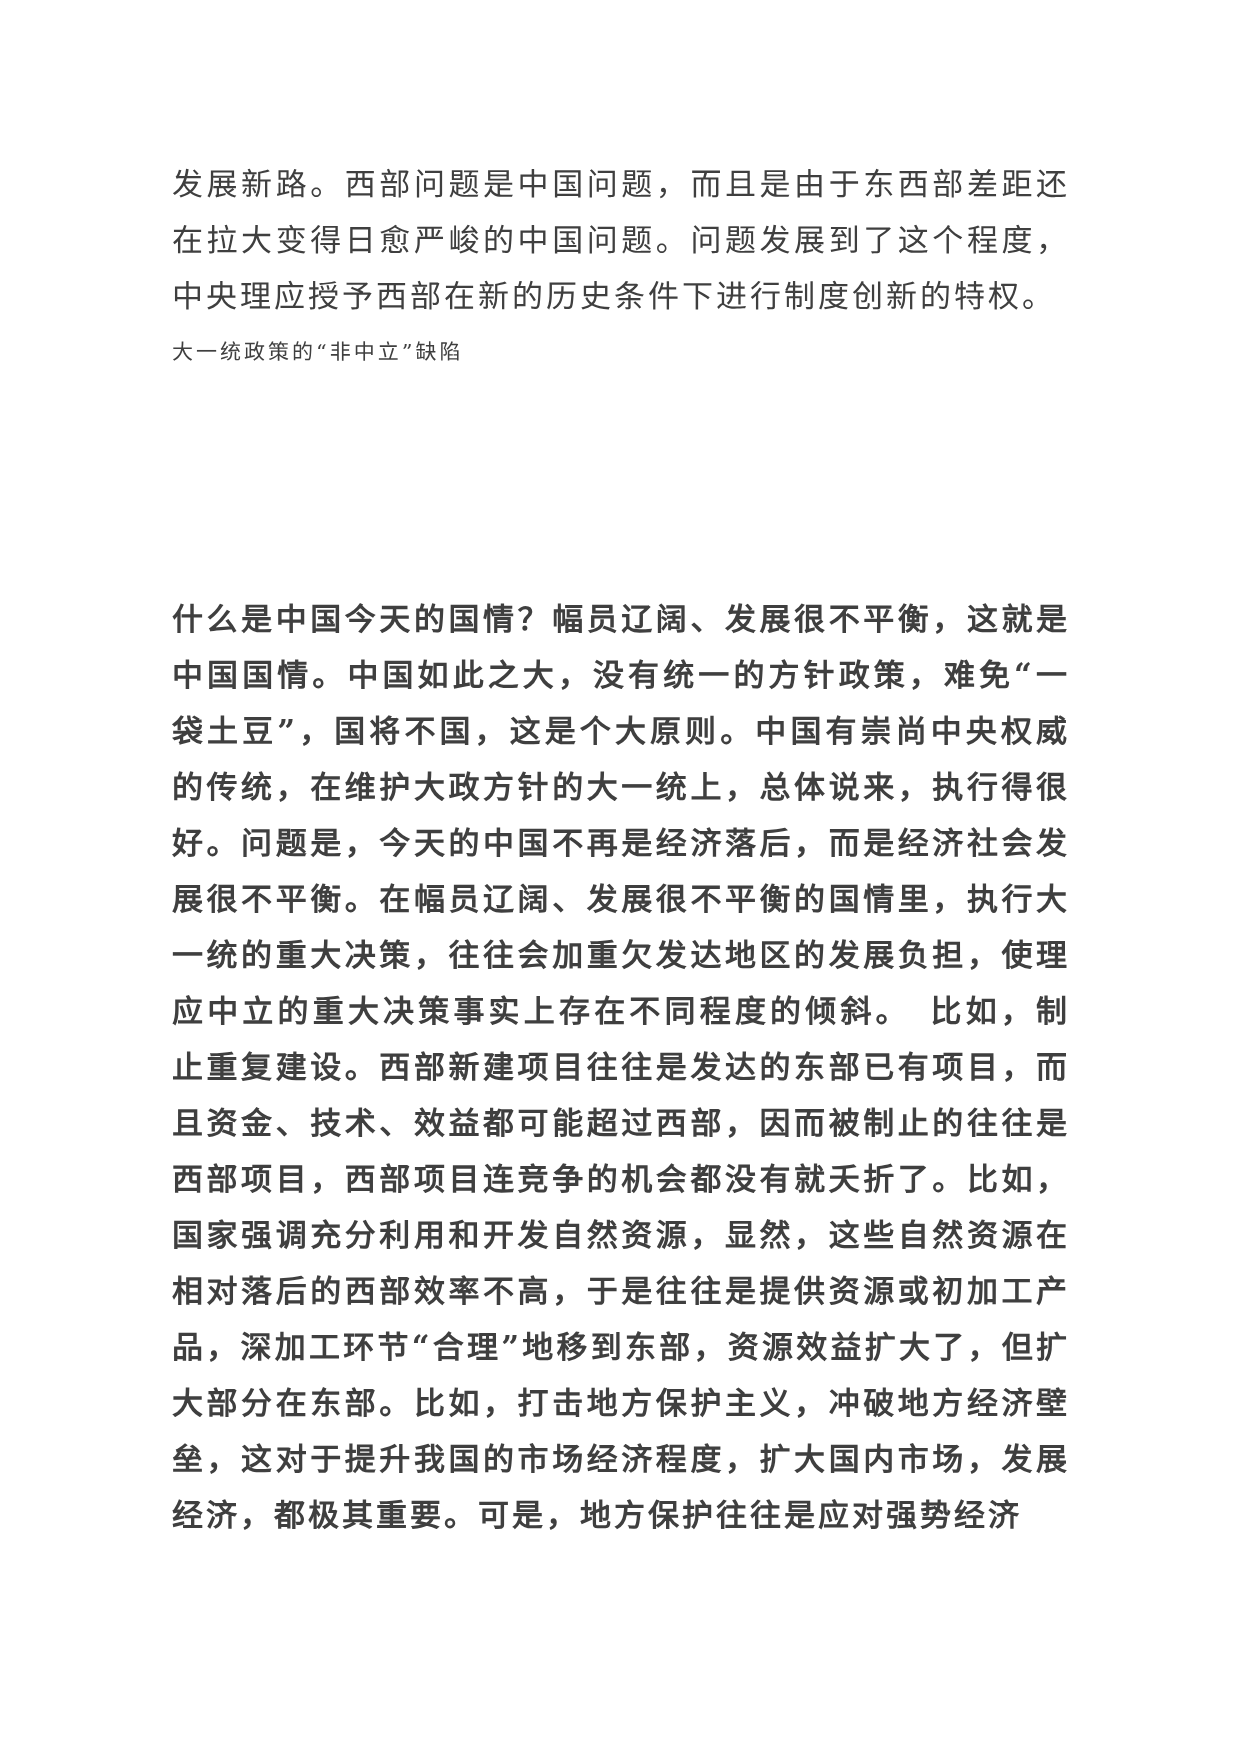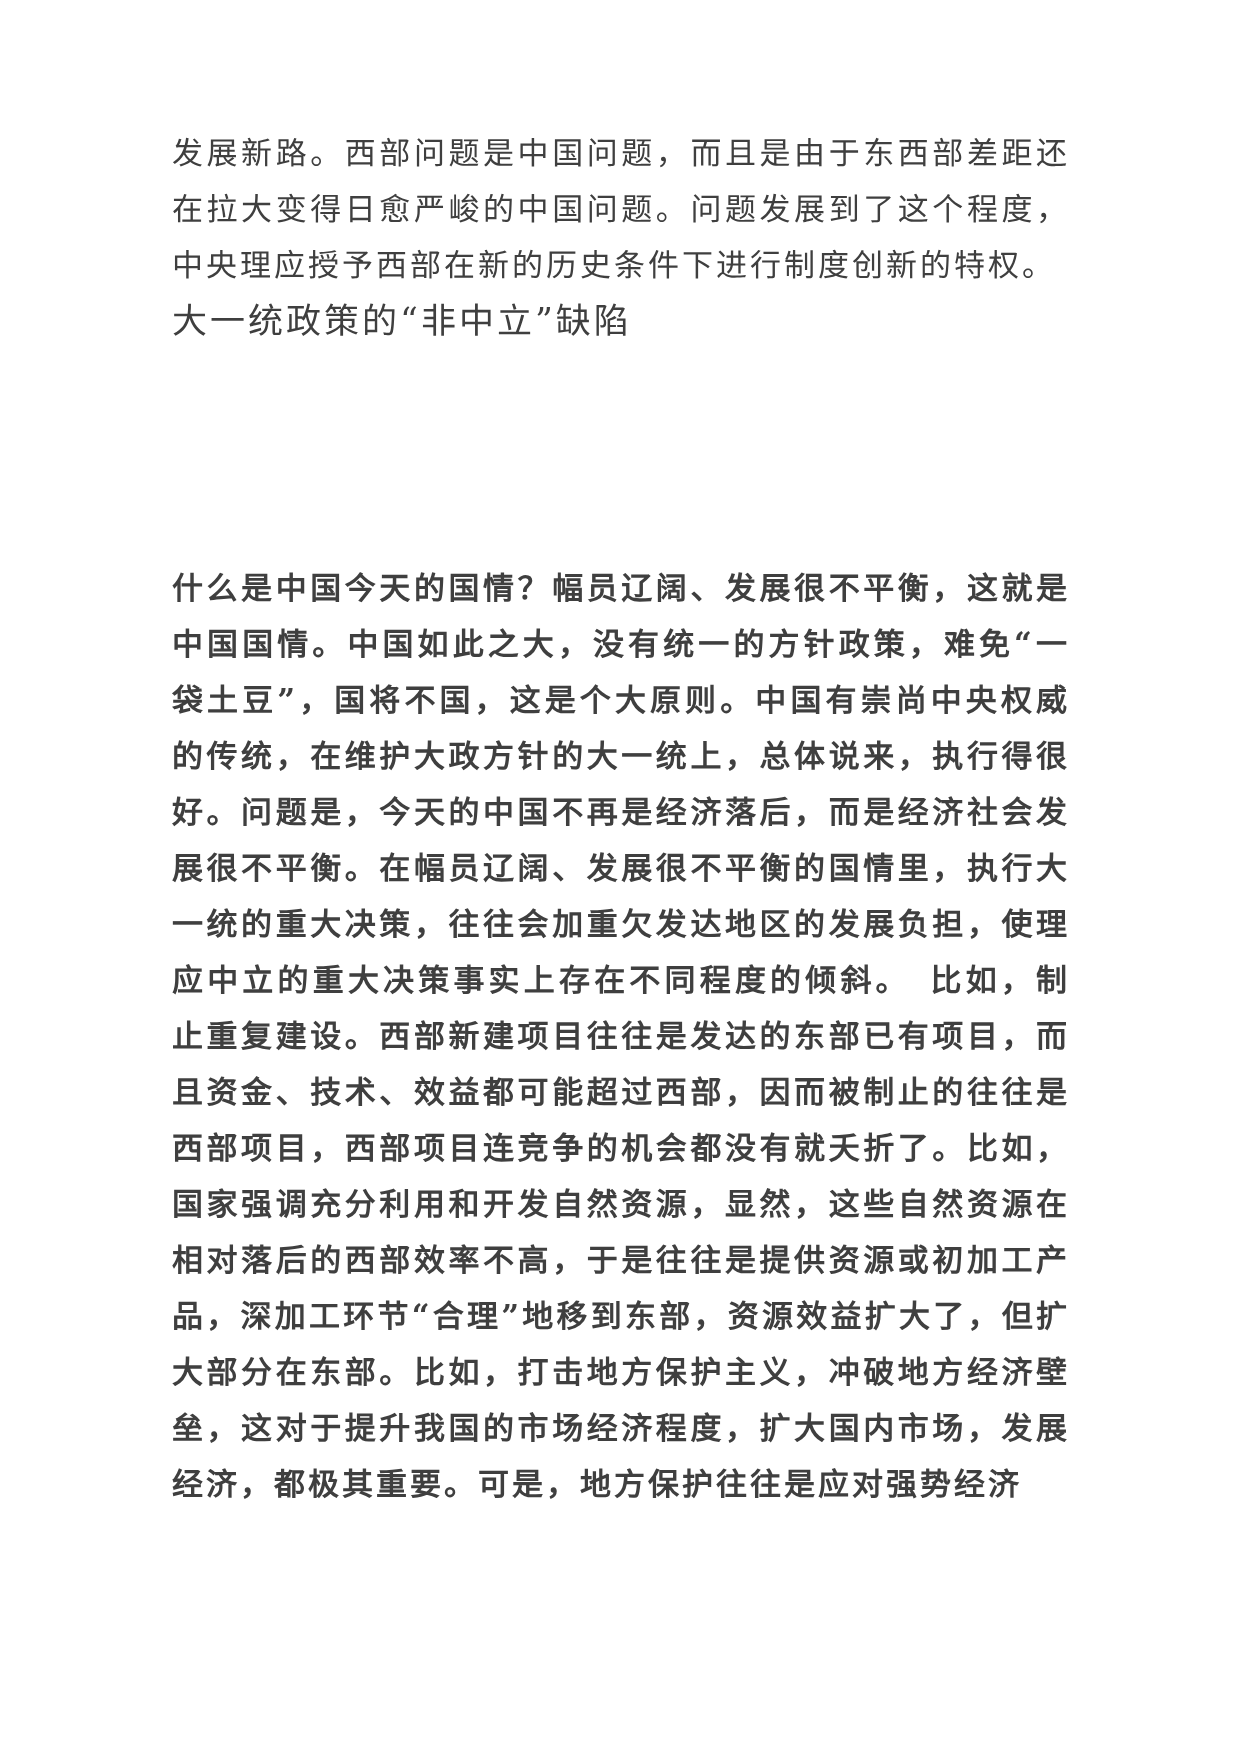--- a/index.html
+++ b/index.html
@@ -10,40 +10,40 @@
   .page {
     position: relative;
     width: 1241px;
     height: 1754px;
     background: #ffffff;
     overflow: hidden;
   }
   .content {
     position: absolute;
     left: 172px;
-    top: 125px;
+    top: 156px;
     width: 898px;
     color: #3f3f3f;
     font-family: "DejaVu Serif", "Liberation Serif", serif;
     font-size: 31px;
     line-height: 56px;
     letter-spacing: 3px;
     text-align: justify;
     text-justify: inter-character;
   }
   .para {
     margin: 0;
     padding: 0;
   }
   .para-continuation {
     margin: 0;
   }
   .section-heading {
     margin: 0;
-    font-size: 35px;
+    font-size: 21px;
     font-weight: normal;
     text-align: left;
     line-height: 56px;
   }
   .para-body {
     margin-top: 211px;
     margin-bottom: 0;
     font-weight: bold;
   }
 </style>

